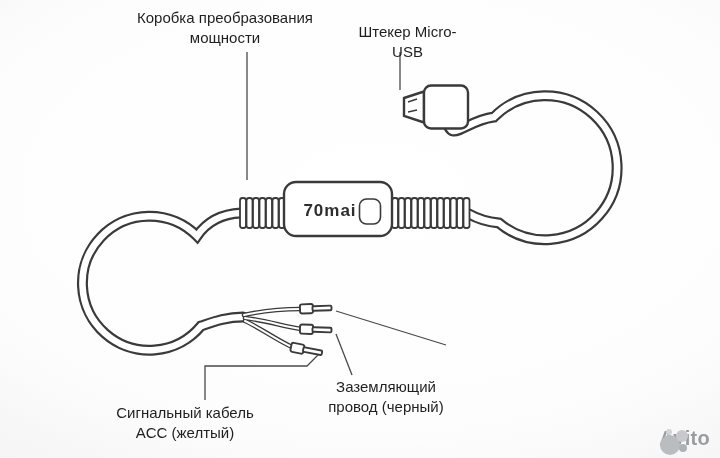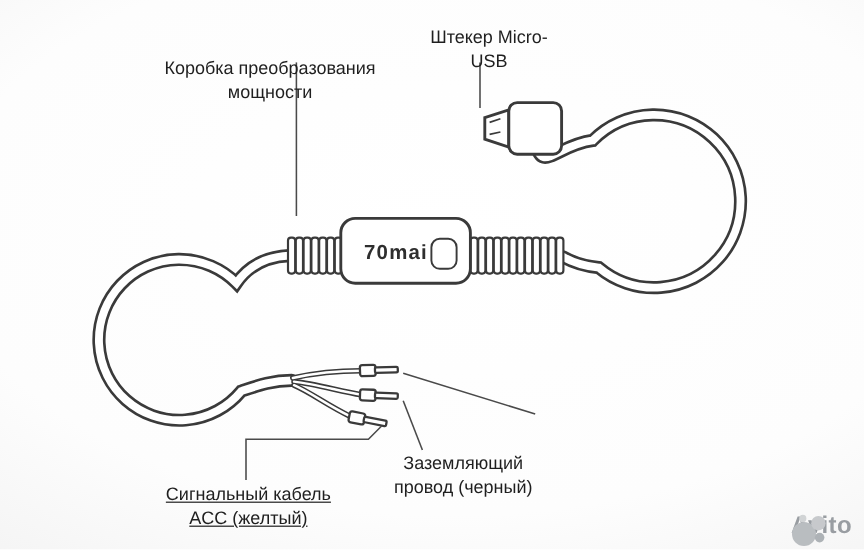--- a/index.html
+++ b/index.html
@@ -111,28 +111,28 @@
 
     <g>
       <path class="leader" d="M 247 52 L 247 180"></path>
       <path class="leader" d="M 400 52 L 400 90"></path>
       <path class="leader" d="M 336 311 L 446 345"></path>
       <path class="leader" d="M 336 334 L 352 375"></path>
       <path class="leader" d="M 318 355 L 307 366 L 205 366 L 205 400"></path>
     </g>
   </svg>
 
-  <div class="lbl" style="left:135px;top:8px;width:180px;margin-top:40px;">Коробка преобразования мощности</div>
+  <div class="lbl" style="left:135px;top:8px;width:180px;">Коробка преобразования мощности</div>
 
   <div class="lbl" style="left:350px;top:8px;width:115px;margin-top:14px;">Штекер Micro-USB</div>
 
 
   <div class="lbl" style="left:318px;top:377px;width:136px;text-align:center;">Заземляющий провод (черный)</div>
 
-  <div class="lbl" style="left:129px;top:403px;width:156px;text-decoration:underline;">Сигнальный кабель ACC (желтый)</div>
+  <div class="lbl" style="left:107px;top:403px;width:156px;">Сигнальный кабель ACC (желтый)</div>
 
   <div class="watermark">
     <svg width="30" height="30" viewBox="0 0 30 30">
       <circle cx="11" cy="18" r="10" fill="#b3b7bb"></circle>
       <circle cx="23" cy="9" r="6" fill="#c2c5c8"></circle>
       <circle cx="24" cy="21" r="4" fill="#a6abaf"></circle>
       <circle cx="10" cy="5" r="3" fill="#cdd0d2"></circle>
     </svg>
     <span>Avito</span>
   </div>

